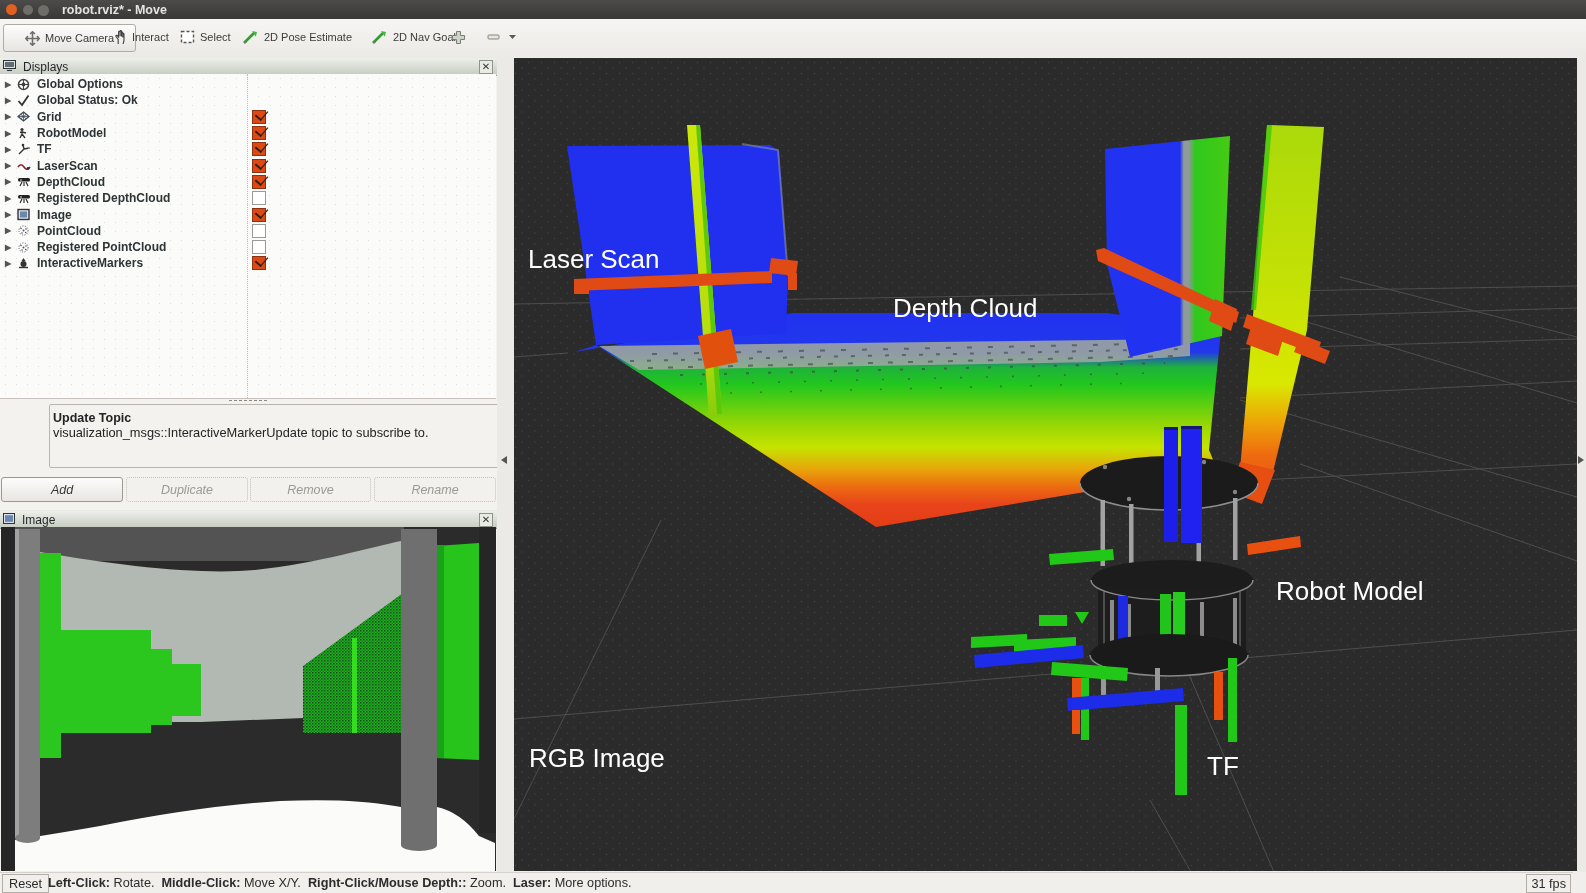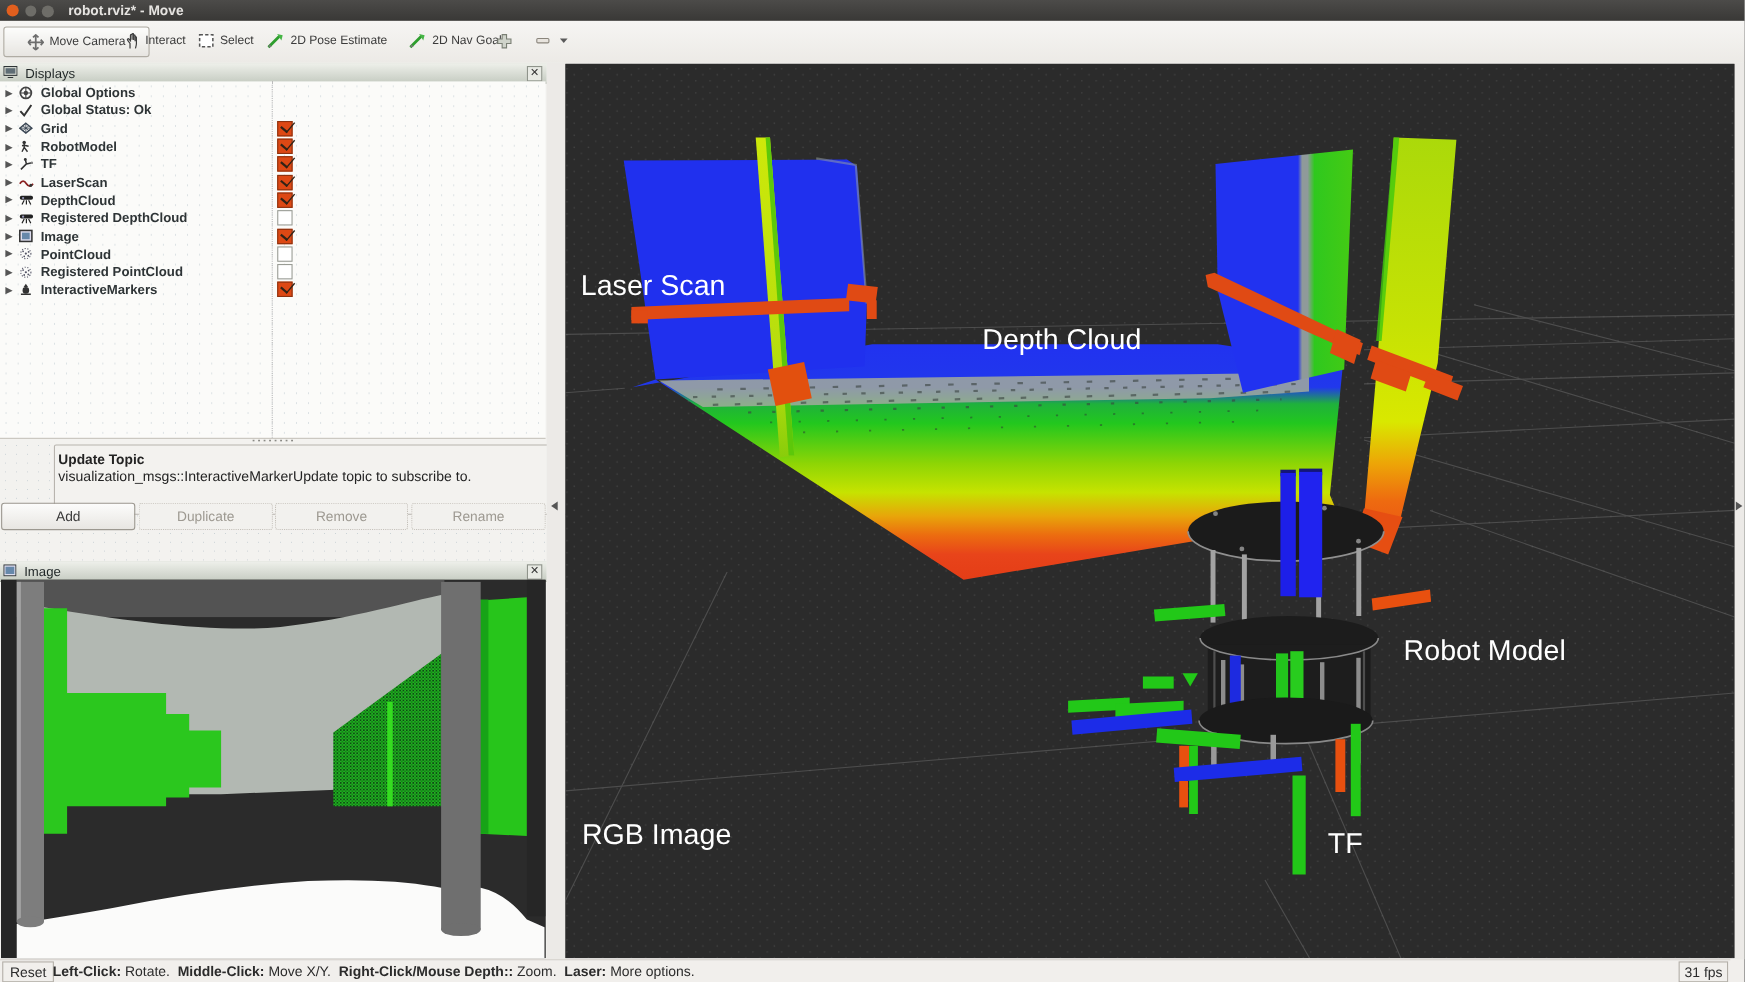--- a/index.html
+++ b/index.html
@@ -32,22 +32,22 @@
 .cbox{position:absolute;left:252px;width:12px;height:12px;border:1px solid #999c94;background:#fff;}
 .cbox.on{background:#dd4814;border:1px solid #8c3210;}
 .cbox.on::after{content:"";position:absolute;left:2px;top:-3px;width:11px;height:10px;
   border-right:2.2px solid #2f2317;border-bottom:2.2px solid #2f2317;transform:rotate(40deg) scaleX(0.6);}
 #colsep{position:absolute;left:247px;top:17px;height:324px;border-left:1px dotted #bbb;}
 
 #utopic{position:absolute;left:1px;top:347px;width:492px;height:64px;border:1px solid #b8b4ae;border-radius:2px;
   background:#f3f2ef;font-size:12.8px;color:#232323;padding:5px 0 0 3px;box-sizing:border-box;margin-left:48px;}
 #utopic b{font-size:12.5px;}
 
-.pbtn{position:absolute;top:400px;height:23px;border-radius:3px;font-size:12.5px;
-  display:flex;align-items:center;justify-content:center;color:#3a3a3a;}
+.pbtn{position:absolute;top:420px;height:23px;border-radius:3px;font-size:12.5px;
+  display:flex;align-items:center;justify-content:center;color:#3a3a3a;font-style:italic;}
 .pbtn.en{border:1px solid #9c9890;background:linear-gradient(#fcfcfb,#e8e6e2);}
 .pbtn.dis{border:1px dotted #c4c0b9;background:#f2f1ee;color:#9d9991;}
 
 #imghead{top:453px;}
 #imgview{position:absolute;left:1px;top:470px;width:495px;height:344px;background:#2a2a2a;}
 
 #split-l{left:497px;top:57px;width:17px;height:815px;background:#eceae7;}
 #split-r{left:1577px;top:57px;width:9px;height:815px;background:#eceae7;}
 
 #viewport{left:514px;top:58px;width:1063px;height:813px;background:#2b2b2b;}

